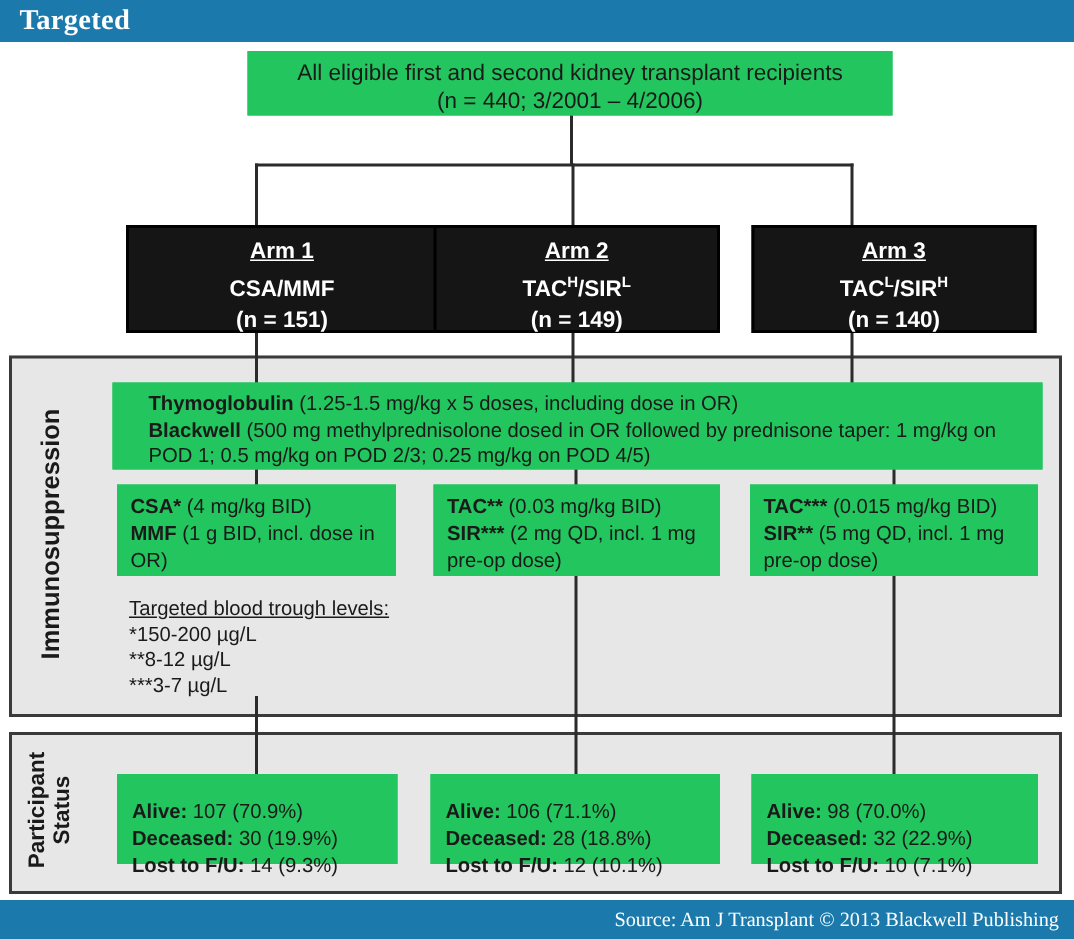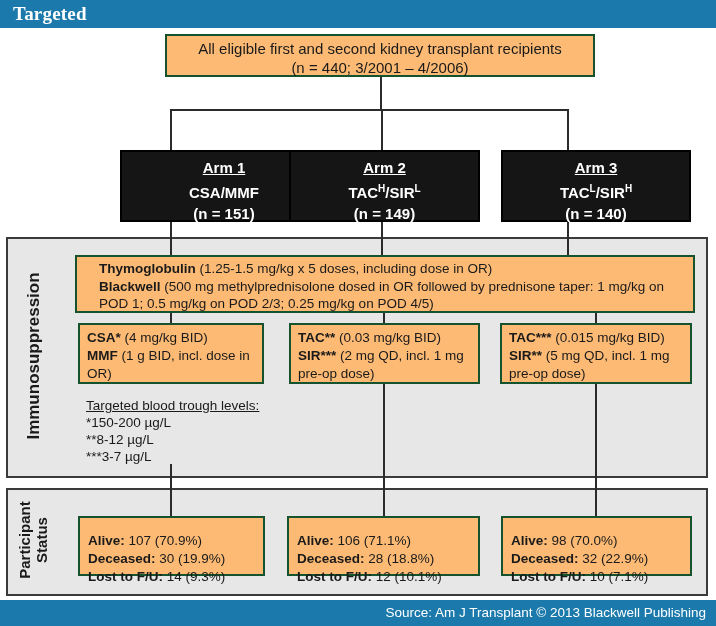--- a/index.html
+++ b/index.html
@@ -3,38 +3,38 @@
 <meta charset="utf-8">
 <style>
   html,body{margin:0;padding:0;background:#fff;}
   .canvas{position:relative;width:716px;height:626px;background:#ffffff;
           font-family:"Liberation Sans",sans-serif;color:#1a1a1a;overflow:hidden;}
   .bar{position:absolute;left:0;width:716px;background:#1b7aab;}
   .header-bar{top:0;height:28px;}
   .footer-bar{top:600px;height:26px;}
   .logo{position:absolute;left:13px;top:3px;color:#ffffff;
         font-family:"Liberation Serif",serif;font-size:19px;font-weight:600;letter-spacing:.2px;}
-  .footer-text{position:absolute;right:10px;top:0;line-height:26px;color:#ffffff;font-size:13.5px;}
+  .footer-text{position:absolute;right:10px;top:0;line-height:26px;color:#ffffff;font-size:13.5px;font-family:Liberation Serif, serif;}
   .section{position:absolute;background:#e7e7e7;border:2px solid #3a3a3a;z-index:1;}
   .immuno-section{left:6px;top:237px;width:698px;height:237px;}
   .participant-section{left:6px;top:488px;width:698px;height:104px;}
   .vlabel{position:absolute;z-index:3;font-weight:bold;white-space:nowrap;text-align:center;
           transform:translate(-50%,-50%) rotate(-90deg);}
   .immuno-label{left:34px;top:356px;font-size:17px;}
   .participant-label{left:33px;top:540px;font-size:15px;line-height:17px;}
   .line{position:absolute;background:#2b2b2b;z-index:2;}
-  .box{position:absolute;background:#fdba74;border:2px solid #14532d;z-index:3;box-sizing:border-box;}
+  .box{position:absolute;background:#22c55e;border:2px solid #22c55e;z-index:3;box-sizing:border-box;}
   .topbox{left:165px;top:34px;width:430px;height:43px;text-align:center;
           font-size:15px;line-height:19px;padding-top:3px;}
   .armbox{position:absolute;top:150px;height:72px;background:#151515;border:2px solid #000;
           color:#ffffff;text-align:center;font-weight:bold;font-size:15px;line-height:21px;
           padding-top:5px;box-sizing:border-box;z-index:3;}
   .armbox .arm-title{text-decoration:underline;}
   .armbox sup{font-size:10px;}
-  .arm1{left:84px;width:208px;margin-left:36px;} .arm2{left:289px;width:191px;} .arm3{left:501px;width:190px;}
+  .arm1{left:84px;width:208px;} .arm2{left:289px;width:191px;} .arm3{left:501px;width:190px;}
   .induction-box{left:75px;top:255px;width:620px;height:58px;font-size:13.5px;line-height:17.5px;
                  padding:3px 22px;}
   .drugbox{top:323px;height:61px;font-size:13.5px;line-height:18px;padding:4px 7px;}
   .drug1{left:78px;width:186px;} .drug2{left:289px;width:191px;} .drug3{left:500px;width:192px;}
   .trough{position:absolute;left:86px;top:397px;z-index:3;font-size:13.5px;line-height:17px;}
   .trough .heading{text-decoration:underline;}
   .statusbox{top:516px;height:60px;font-size:13.5px;line-height:18px;padding:14px 8px;}
   .status1{left:78px;width:187px;} .status2{left:287px;width:193px;} .status3{left:501px;width:191px;}
   b{font-weight:bold;}
 </style>

